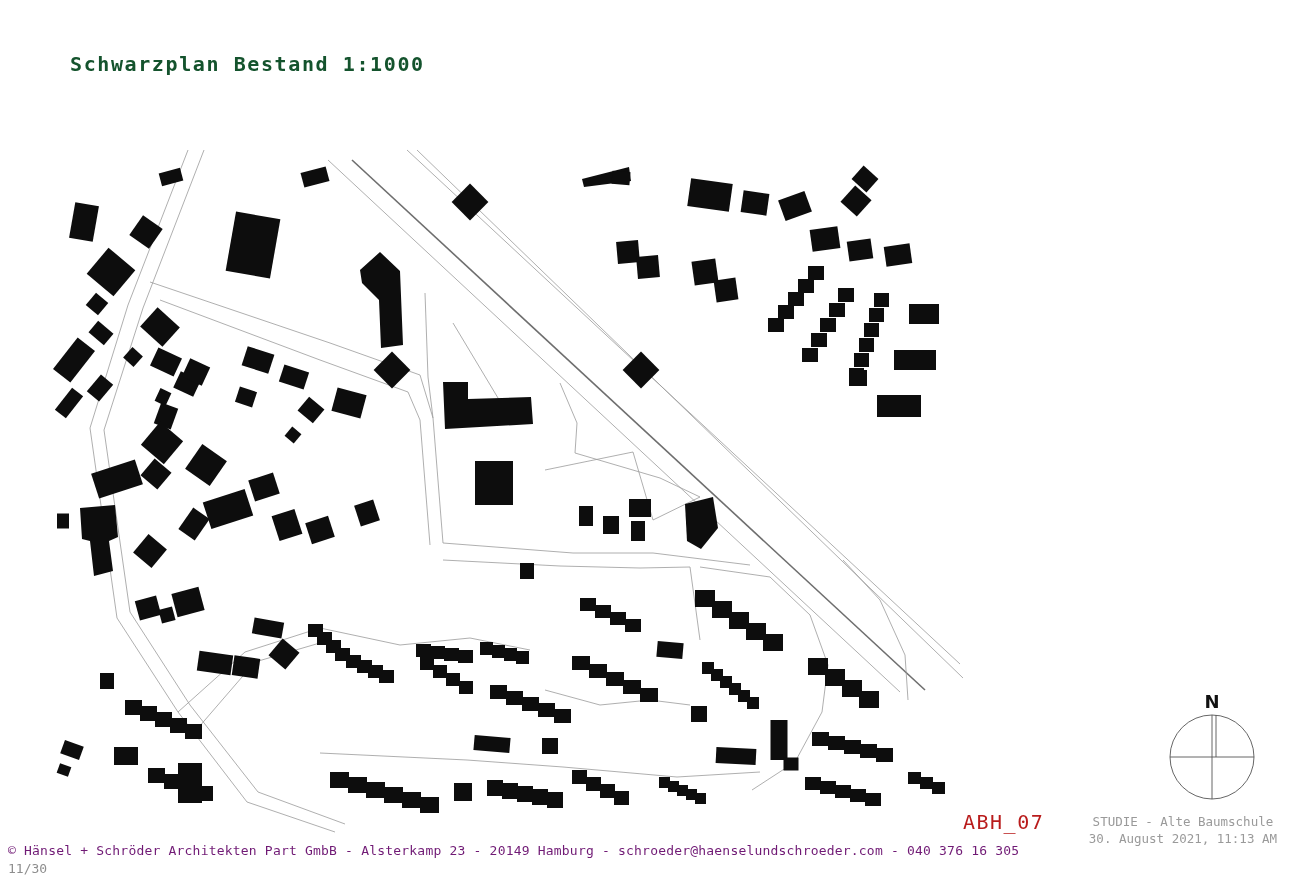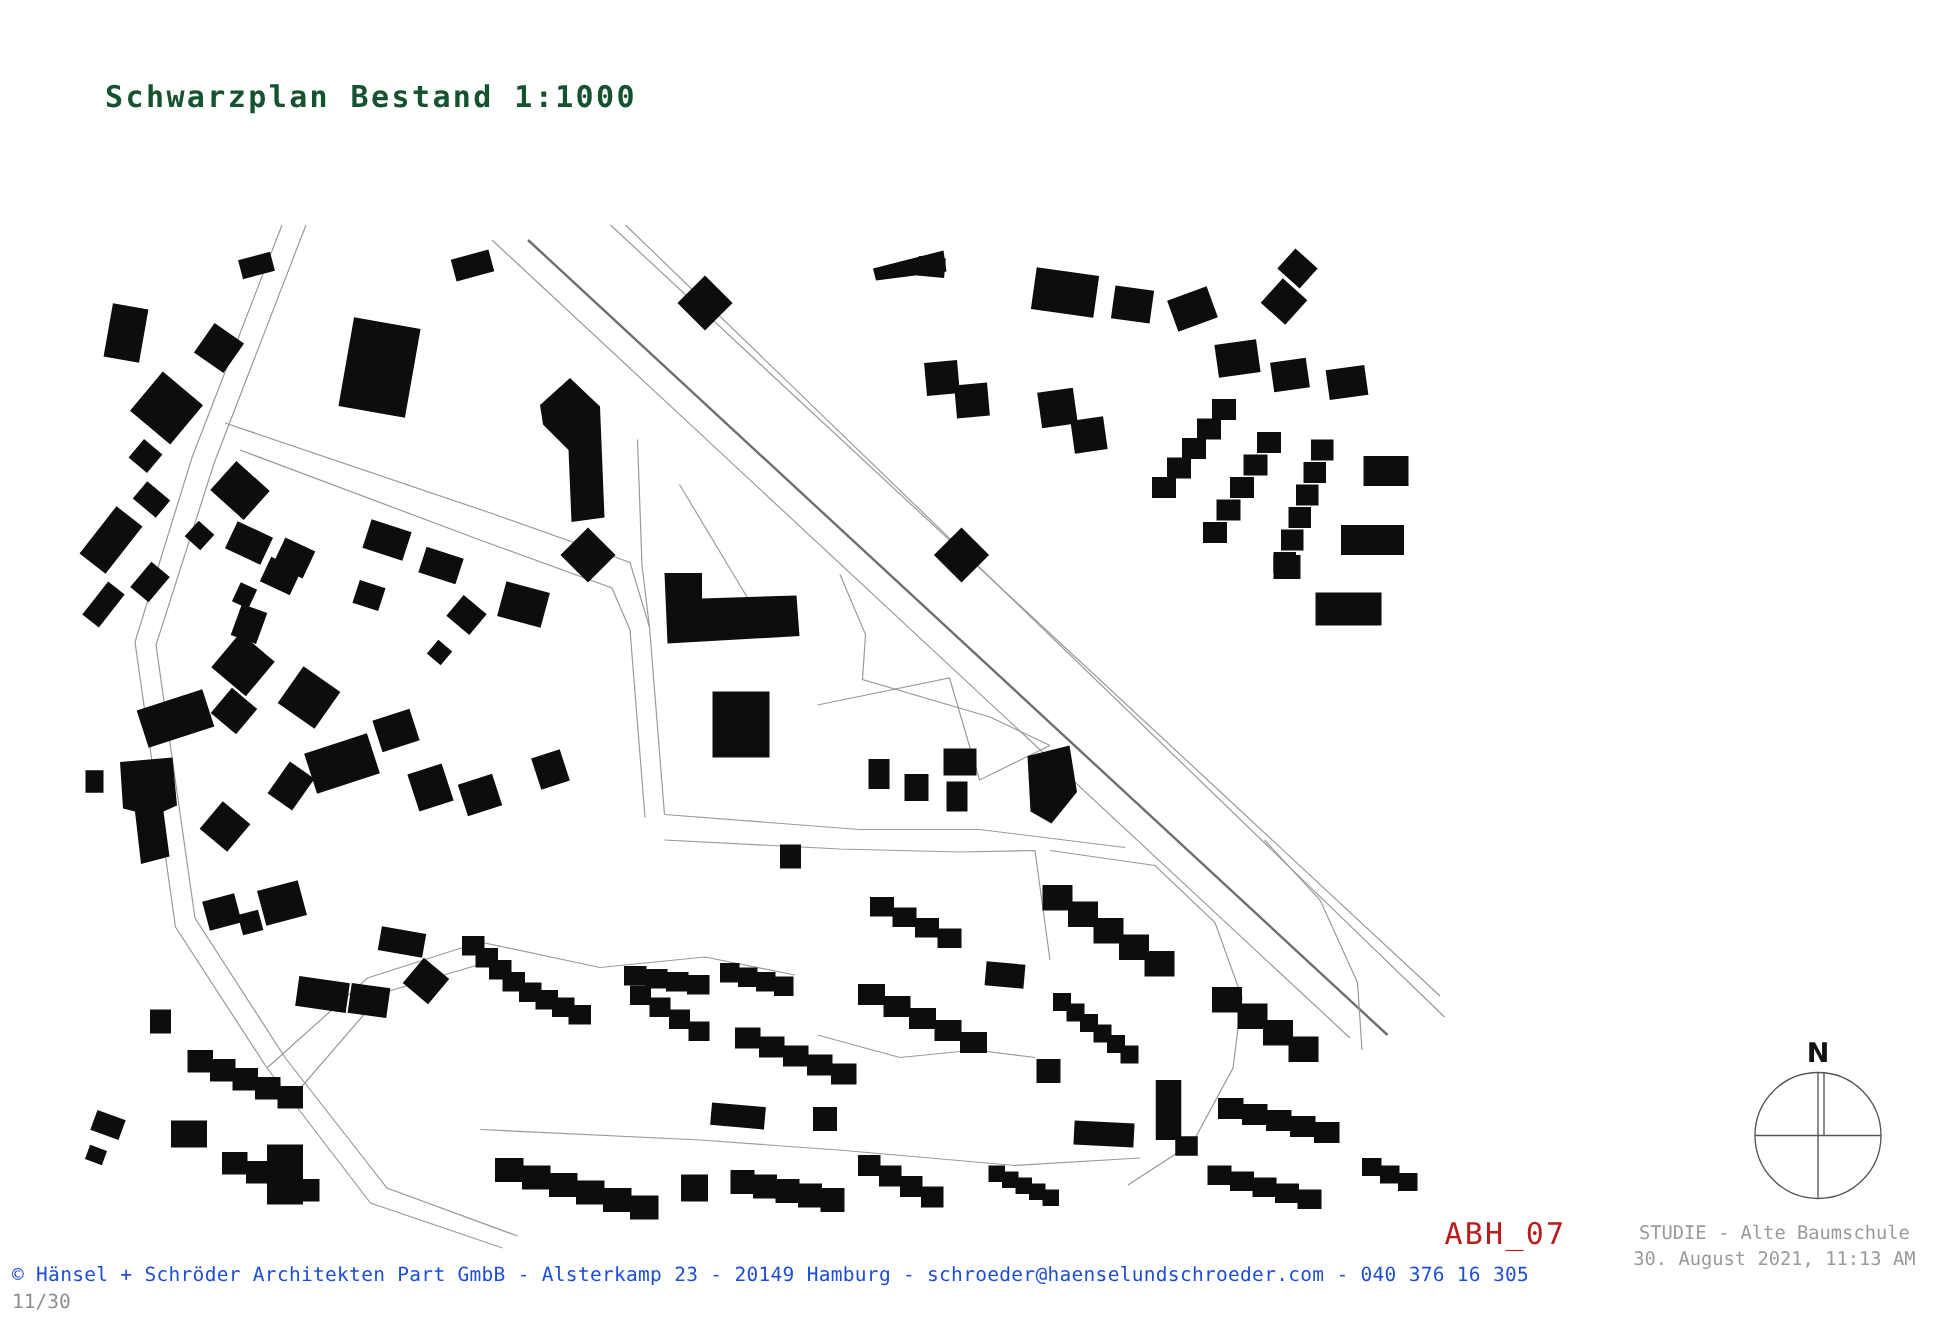--- a/index.html
+++ b/index.html
@@ -1,21 +1,21 @@
 <!DOCTYPE html>
 <html><head>
 <meta charset="utf-8">
 <style>
   html,body{margin:0;padding:0;background:#ffffff;}
   #page{position:relative;width:1297px;height:885px;background:#ffffff;overflow:hidden;
         font-family:"DejaVu Sans Mono","Liberation Mono",monospace;}
   #map-svg{position:absolute;left:0;top:0;width:1297px;height:885px;}
   .title{position:absolute;left:70px;top:52px;font-size:20px;font-weight:bold;
          letter-spacing:1.6px;color:#14532d;white-space:nowrap;}
-  .footer-left{position:absolute;left:8px;top:843px;font-size:13px;color:#1d4ed8;
+  .footer-left{position:absolute;left:8px;top:843px;font-size:13px;color:#701a75;
                letter-spacing:0.2px;white-space:nowrap;}
   .footer-page{position:absolute;left:8px;top:861px;font-size:13px;color:#8e8e8e;}
   .sheet-code{position:absolute;left:963px;top:810px;font-size:20px;font-weight:400;
               letter-spacing:1.5px;color:#b91c1c;}
   .project-block{position:absolute;right:20px;top:813px;text-align:center;
                  font-size:12.5px;color:#9a9a9a;line-height:17px;white-space:nowrap;}
 </style>
 </head>
 <body>
 

